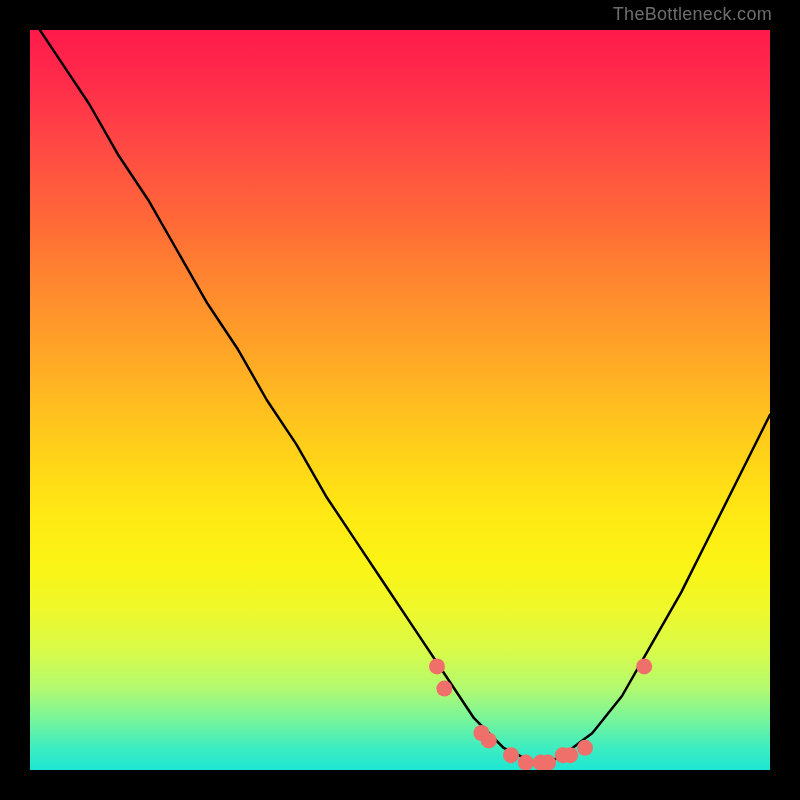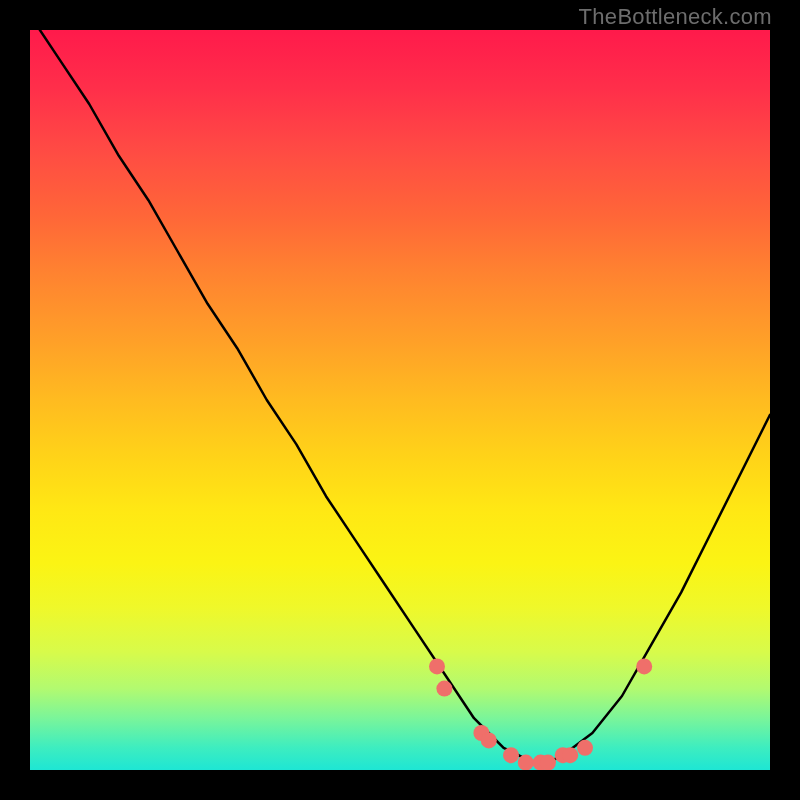--- a/index.html
+++ b/index.html
@@ -44,21 +44,21 @@
       #7af59a 93%,
       #3dedc0 97%,
       #1ee6d4 100%
     );
   }
   .watermark {
     position: absolute;
     top: 4px;
     right: 28px;
     color: #6d6d6d;
-    font-size: 22px;
+    font-size: 18px;
     font-weight: 500;
     letter-spacing: 0.3px;
   }
   svg {
     position: absolute;
     top: 0;
     left: 0;
   }
 </style>
 </head>

